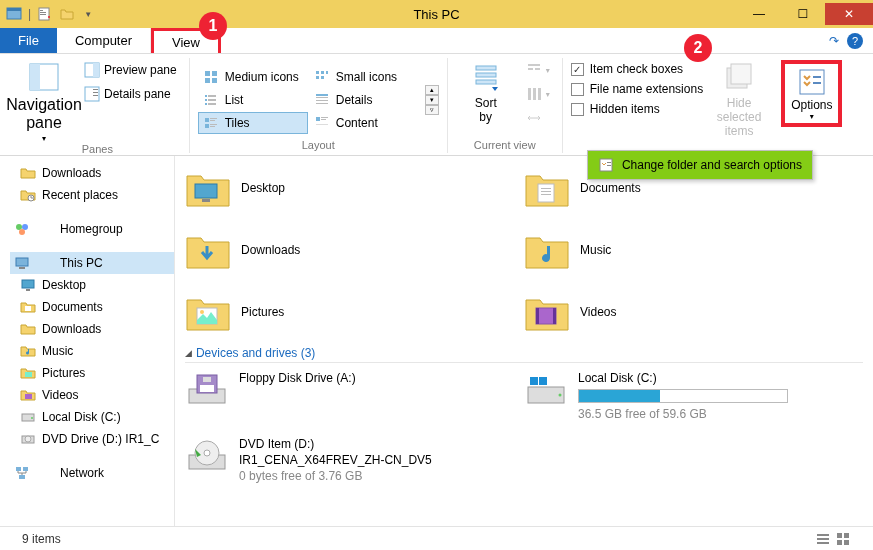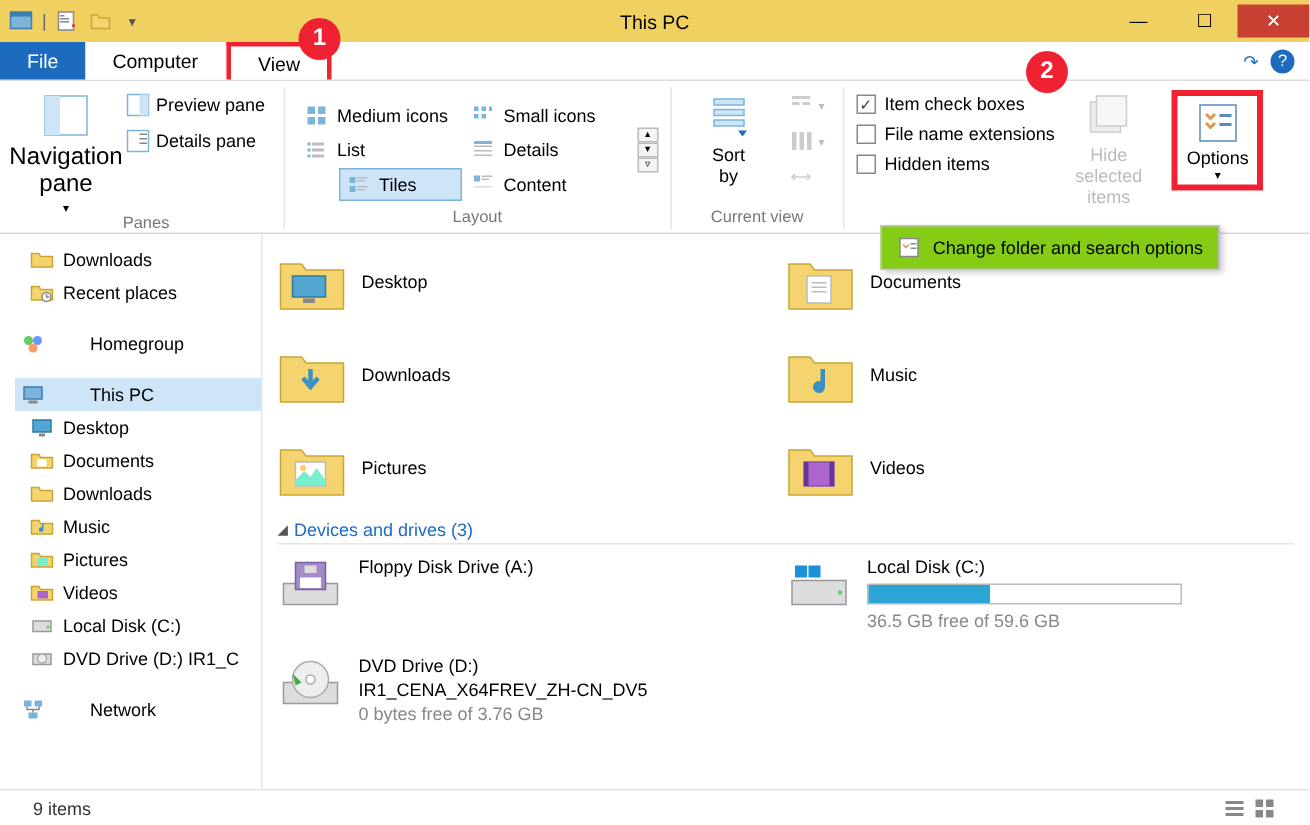--- a/index.html
+++ b/index.html
@@ -19,21 +19,21 @@
 .ribbon { height: 102px; border-bottom: 1px solid #d9d9d9; display: flex; padding: 4px 6px 2px; gap: 0; position: relative; overflow: visible; }
 .ribbon-group { border-right: 1px solid #e6e6e6; padding: 0 8px; display: flex; flex-direction: column; }
 .group-content { flex: 1; display: flex; gap: 6px; align-items: flex-start; padding-top: 2px; }
 .group-label { text-align: center; color: #777; font-size: 11px; padding-bottom: 2px; }
 .big-btn { display: flex; flex-direction: column; align-items: center; width: 60px; padding-top: 2px; gap: 2px; }
 .big-btn .ico { width: 32px; height: 32px; }
 .small-btns { display: flex; flex-direction: column; gap: 4px; }
 .small-btn { display: flex; align-items: center; gap: 4px; height: 20px; padding: 0 4px; }
 .layout-grid { display: grid; grid-template-columns: repeat(2, 110px); grid-auto-rows: 22px; gap: 1px; }
 .layout-item { display: flex; align-items: center; gap: 6px; padding: 0 4px; border: 1px solid transparent; }
-.layout-item.selected { background: #cde5f7; border: 1px solid #7ab5db; margin-left: 28px; }
+.layout-item.selected { background: #cde5f7; border: 1px solid #7ab5db; }
 .layout-spin { display: flex; flex-direction: column; justify-content: center; gap: 0; }
 .spin-btn { width: 14px; height: 10px; border: 1px solid #bbb; background: #f5f5f5; font-size: 7px; text-align: center; line-height: 8px; }
 .chk-list { display: flex; flex-direction: column; gap: 6px; padding-top: 2px; }
 .chk-item { display: flex; align-items: flex-end; gap: 6px; }
 .chk { width: 13px; height: 13px; border: 1px solid #888; display: inline-flex; align-items: center; justify-content: center; font-size: 10px; }
 .chk.checked::after { content: "✓"; color: #333; }
 .options-wrap { border: 4px solid #e23; padding: 2px 6px; margin-left: 6px; display:flex; flex-direction:column;align-items:center;}
 .opt-menu { position: absolute; right: 60px; top: 96px; background: #84cc16; border: 1px solid #bfbfbf; box-shadow: 2px 2px 4px rgba(0,0,0,0.2); padding: 6px 10px; display: flex; align-items: center; gap: 8px; z-index: 5; }
 .body-area { display: flex; height: calc(550px - 28px - 26px - 102px - 24px); }
 .sidebar { width: 175px; border-right: 1px solid #e6e6e6; padding: 6px 0 6px 10px; overflow: hidden; }
@@ -492,21 +492,21 @@
         </div>
       </div>
       <div class="drive-tile">
         <span class="drive-ico"><svg viewBox="0 0 44 36">
               <rect x="4" y="18" width="36" height="14" fill="#ddd" stroke="#999"></rect>
               <circle cx="22" cy="16" r="12" fill="#eee" stroke="#aaa"></circle>
               <circle cx="22" cy="16" r="3" fill="#fff" stroke="#aaa"></circle>
               <path d="M10 12l6 6-4 2z" fill="#4a4"></path>
             </svg></span>
         <div class="info">
-          <span>DVD Drive (D:)</span>
+          <span>DVD Item (D:)</span>
           <span>IR1_CENA_X64FREV_ZH-CN_DV5</span>
           <span class="muted">0 bytes free of 3.76 GB</span>
         </div>
       </div>
     </div>
   </div>
 </div>
 
 <div class="statusbar">
   <span>9 items</span>

